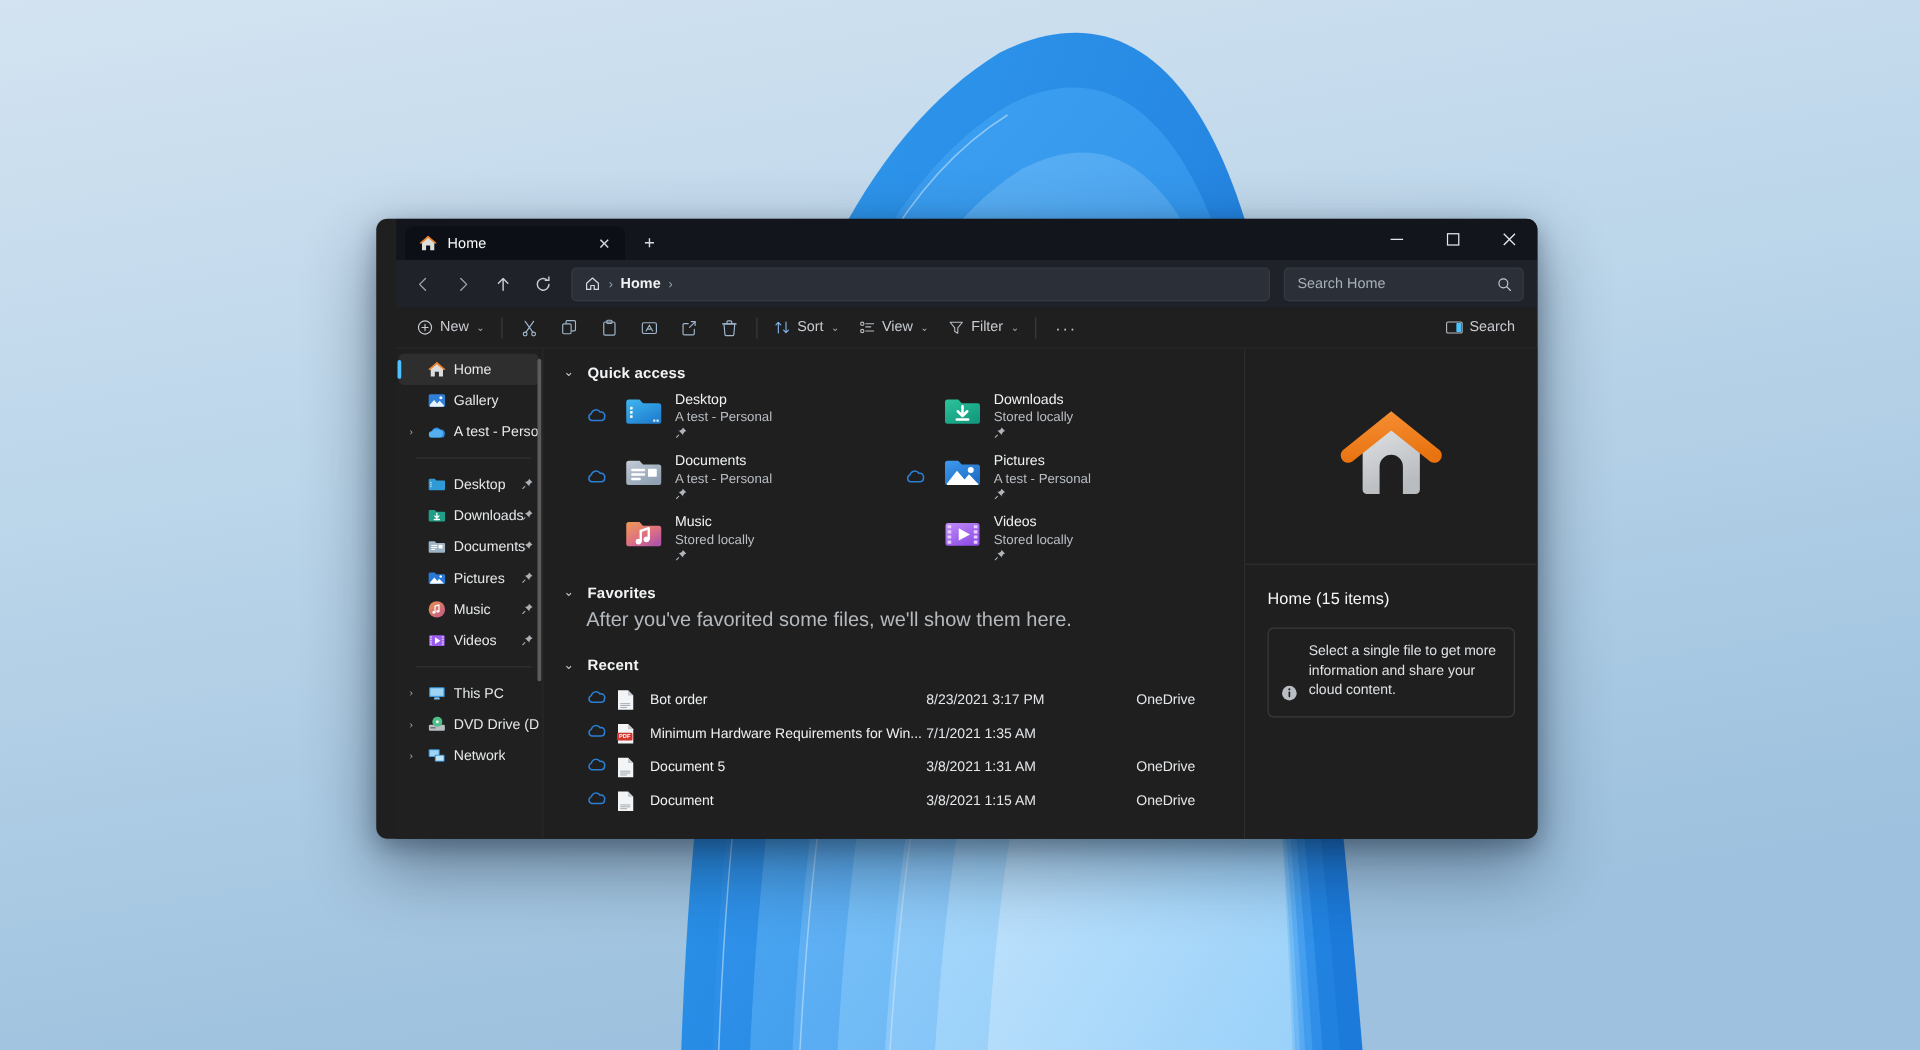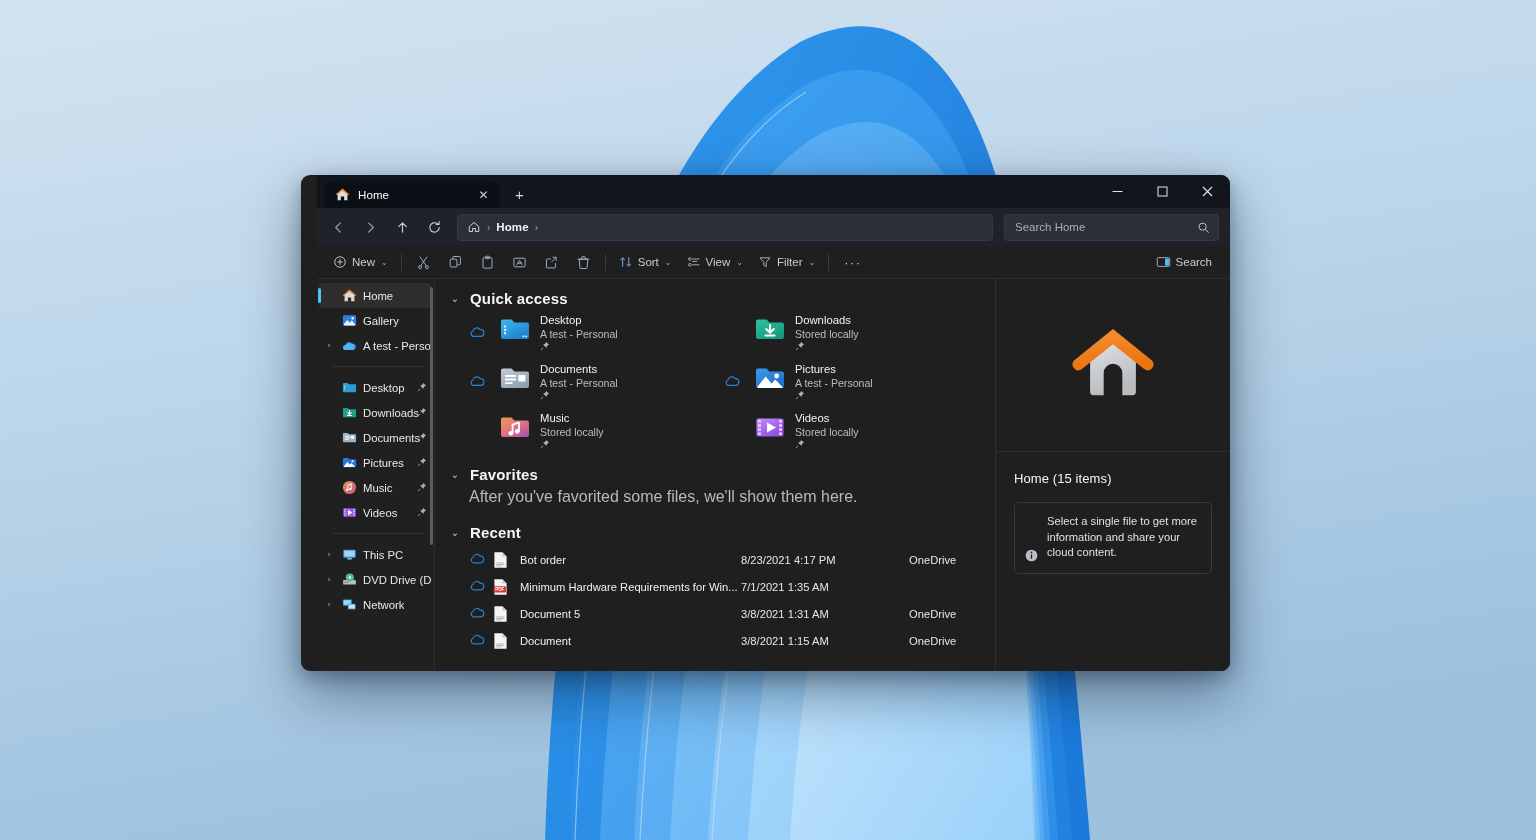--- a/index.html
+++ b/index.html
@@ -65,21 +65,21 @@
   .breadcrumb {
     flex:1; height:27px; margin-left:6px; margin-right:9px;
     background:#2b3038; border-radius:4px;
     display:flex; align-items:center; padding:0 9px; gap:5px;
     border: 1px solid #343a43;
   }
   .crumb-home { color:#d5dae0; display:flex; align-items:center; }
   .crumb-sep { color:#9aa2ac; font-size:10px; padding:0 1px; }
   .crumb-text { font-size:11.5px; color:#f0f2f4; font-weight:bold; letter-spacing:.1px; }
   .searchbox {
-    width:215px; height:27px; background:#2b3038; border:1px solid #343a43;
+    width:192px; height:27px; background:#2b3038; border:1px solid #343a43;
     border-radius:4px; display:flex; align-items:center; padding:0 8px 0 10px;
   }
   .searchbox input {
     flex:1; background:transparent; border:0; outline:0;
     font-family:inherit; font-size:11.5px; color:#e7eaee;
   }
   .searchbox input::placeholder { color:#a8afb8; }
 
   
   .cmdbar {
@@ -126,21 +126,21 @@
     background:#5c5c5c; border-radius:2px;
   }
   .sb-divider { position:absolute; right:0; top:0; bottom:0; width:1px; background:#2d2d2d; }
 
   
   .content { flex:1; min-width:0; background:#1f1f1f; padding:8px 0 0 0; overflow:hidden; position:relative; }
   .group-header {
     display:flex; align-items:center; gap:9px; height:22px; padding-left:14px; margin-bottom:3px;
   }
   .gh-chev { color:#c6cacf; font-size:10px; width:12px; text-align:center; }
-  .gh-text { font-size:15px; color:#f2f4f6; font-weight:bold; letter-spacing:.15px; }
+  .gh-text { font-size:12px; color:#f2f4f6; font-weight:bold; letter-spacing:.15px; }
 
   .qa-grid { display:grid; grid-template-columns: 1fr 1fr; padding:0 16px 0 34px; row-gap:9px; }
   .qa-item { display:flex; align-items:flex-start; gap:9px; height:40px; position:relative; padding-left:30px; }
   .qa-cloud { position:absolute; left:0; top:13px; width:17px; height:14px; }
   .qa-ico { width:32px; height:32px; flex:0 0 32px; margin-top:1px; }
   .qa-txt { padding-top:1px; min-width:0; }
   .qa-name { font-size:11.3px; color:#f0f2f4; line-height:14px; white-space:nowrap; }
   .qa-sub  { font-size:10.6px; color:#b9bec4; line-height:14px; white-space:nowrap; }
   .qa-pin  { font-size:9px; color:#b0b5bb; line-height:11px; }
 
@@ -853,21 +853,21 @@
               <path d="M1.4 1.2 L9.4 1.2 L13.6 5.4 L13.6 16.8 L1.4 16.8 Z" fill="#f2f4f6"></path>
               <path d="M9.4 1.2 L13.6 5.4 L9.4 5.4 Z" fill="#c3c9cf"></path>
               <g fill="#9aa2aa">
                 <rect x="3.2" y="11.6" width="8" height="0.7"></rect>
                   <rect x="3.2" y="13.1" width="8" height="0.7"></rect>
                 <rect x="3.2" y="14.6" width="5.4" height="0.7"></rect>
               </g>
             </svg>
           </span>
           <span class="rec-name">Bot order</span>
-          <span class="rec-date">8/23/2021 4:17 PM</span>
+          <span class="rec-date">8/23/2021 3:17 PM</span>
           <span class="rec-src">OneDrive</span>
         </div>
 
         <div class="rec-row">
           <span class="rec-cloud">
             <svg width="17" height="13" viewBox="0 0 18 14">
               <path d="M4.4 11.6 A3 3 0 0 1 4.2 5.9 A4.2 4.2 0 0 1 11.8 4.5 A3.2 3.2 0 0 1 15.6 8.6 A3 3 0 0 1 13 11.6 Z" fill="none" stroke="#2b7fd4" stroke-width="1.3" stroke-linejoin="round"></path>
             </svg>
           </span>
           <span class="rec-ico">

